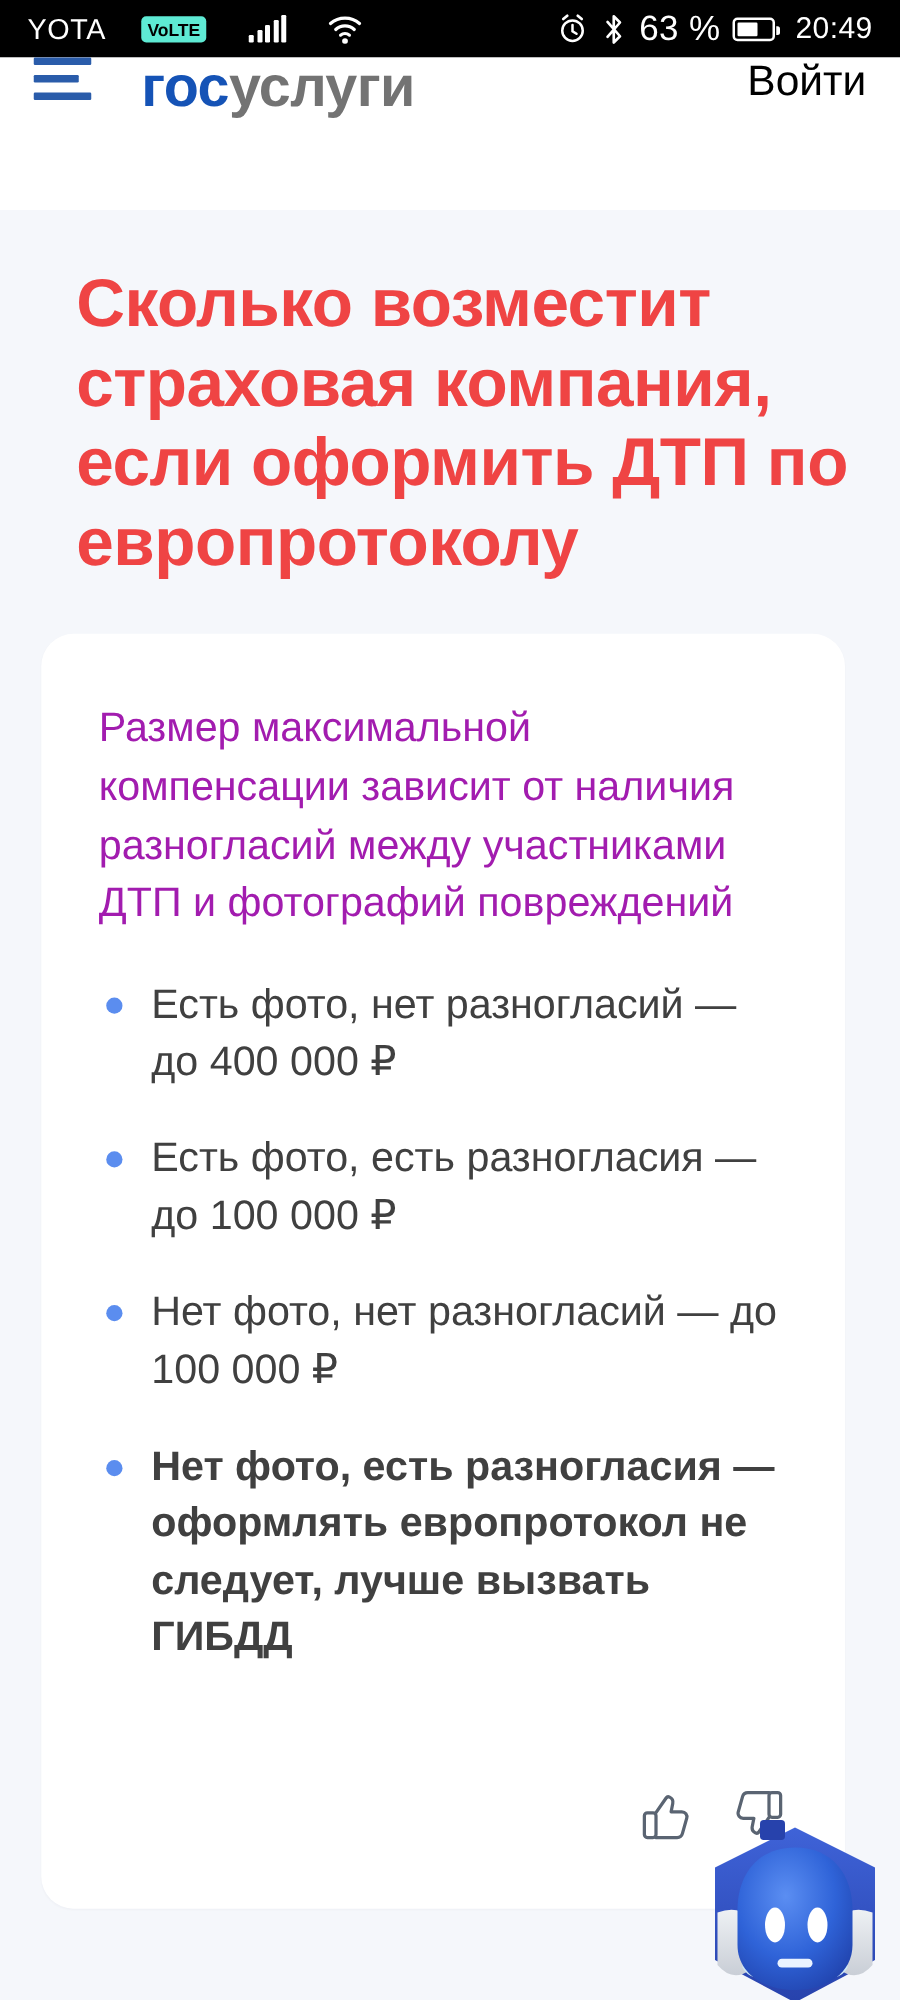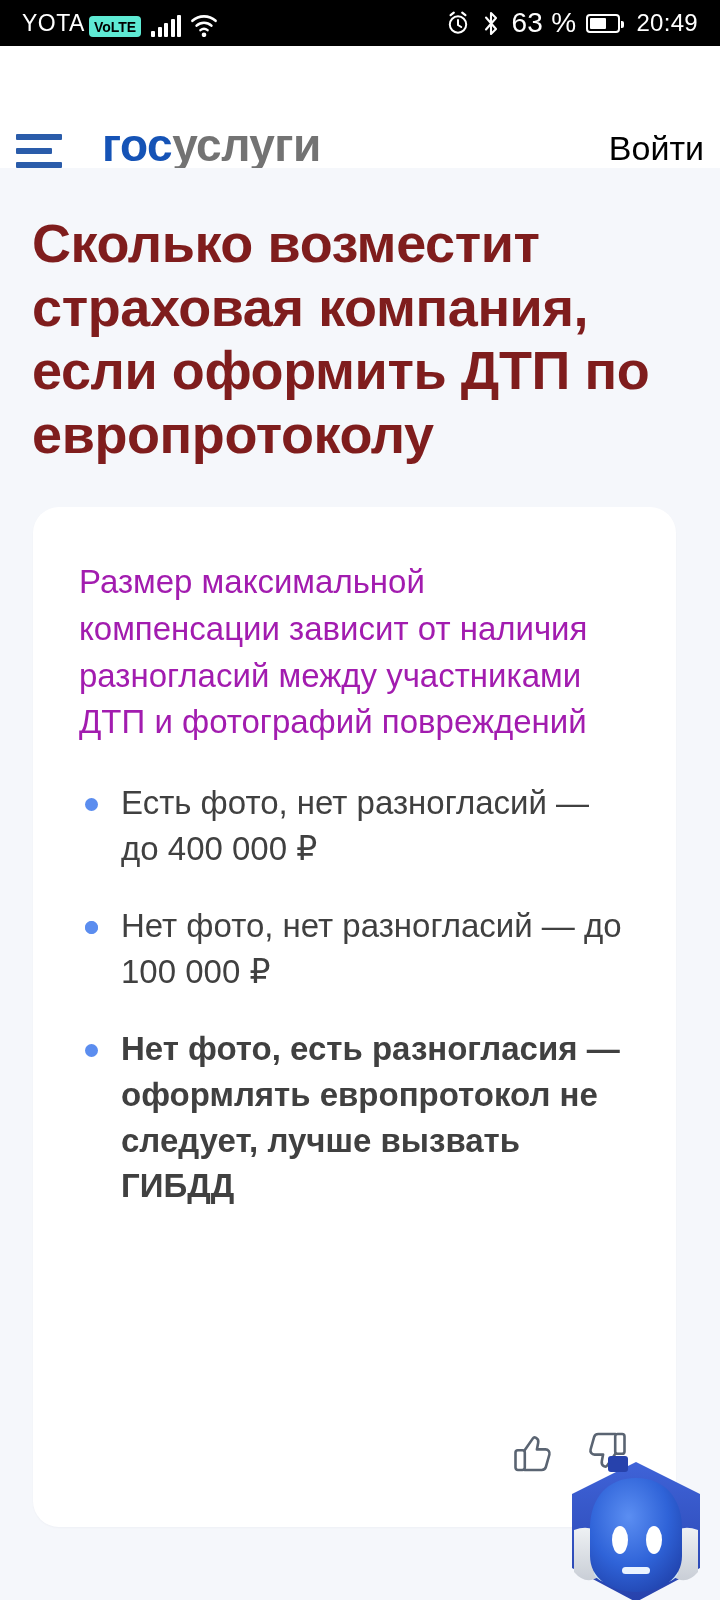--- a/index.html
+++ b/index.html
@@ -12,21 +12,21 @@
   }
 
   
   .statusbar{
     height:46px;width:720px;background:#000;color:#fff;
     display:flex;align-items:center;
     padding:0 22px;
     font-size:24px;letter-spacing:.3px;
     position:relative;
   }
-  .sb-left{display:flex;align-items:flex-end;gap:4px;}
+  .sb-left{display:flex;align-items:center;gap:28px;}
   .sb-right{display:flex;align-items:center;gap:10px;margin-left:auto;}
   .carrier{font-size:23px;font-weight:400;letter-spacing:.5px;}
   .volte{
     background:#5eead4;color:#000;border-radius:4px;
     font-size:14px;font-weight:700;line-height:1;
     padding:4px 5px 3px 5px;letter-spacing:0;
   }
   .sig{display:flex;align-items:flex-end;gap:2.5px;height:22px;margin-left:6px;}
   .sig i{display:block;width:4px;background:#fff;border-radius:1px;}
   .sig i:nth-child(1){height:6px;}
@@ -45,21 +45,21 @@
   .batt::after{
     content:"";position:absolute;right:-6px;top:5px;
     width:3px;height:7px;background:#fff;border-radius:0 2px 2px 0;
   }
   .batt span{display:block;height:100%;background:#fff;border-radius:1px;width:58%;}
   .clock{font-size:24px;margin-left:6px;}
 
   
   .appbar{
     height:122px;background:#fff;width:720px;
-    display:flex;align-items:flex-end;padding:0 16px;
+    display:flex;align-items:flex-start;padding:0 27px;
     position:relative;
   }
   .burger{width:46px;height:34px;display:flex;flex-direction:column;justify-content:space-between;cursor:pointer;}
   .burger i{display:block;height:6px;background:#2a5caa;border-radius:1px;}
   .burger i:nth-child(1){width:46px;}
   .burger i:nth-child(2){width:36px;}
   .burger i:nth-child(3){width:46px;}
   .logo{
     margin-left:40px;font-size:46px;font-weight:700;letter-spacing:-.5px;
     line-height:1;display:flex;align-items:baseline;
@@ -70,24 +70,25 @@
     margin-left:auto;color:#000000;font-size:34px;font-weight:400;
     cursor:pointer;
   }
 
   
   .page{
     width:720px;background:#f5f7fb;padding:0 0 0 0;
     position:relative;min-height:1432px;
   }
   h1.title{
-    color:#7f1d1d;
+    color:#ef4444;
     font-size:54px;line-height:1.18;font-weight:700;
     letter-spacing:-.4px;
     padding:44px 34px 0 32px;
+    margin-left:29px;
   }
 
   .card{
     margin:40px 44px 0 33px;
     background:#fff;border-radius:26px;
     padding:52px 46px 70px 46px;
     position:relative;
     box-shadow:0 1px 2px rgba(16,32,64,.03);
     min-height:1020px;
   }
@@ -181,20 +182,21 @@
   <div class="card">
     <div class="lead">Размер максимальной компенсации зависит от наличия разногласий между участниками ДТП и фотографий повреждений</div>
 
     <ul class="facts">
       <li>
         <span class="dot"></span>
         <span>Есть фото, нет разногласий — до 400 000 ₽</span>
       </li>
       <li>
         <span class="dot"></span>
+        <span>Есть фото, есть разногласия — до 100 000 ₽</span>
       </li>
       <li>
         <span class="dot"></span>
         <span>Нет фото, нет разногласий — до 100 000 ₽</span>
       </li>
       <li>
         <span class="dot"></span>
         <span>Нет фото, есть разногласия — оформлять европротокол не следует, лучше вызвать ГИБДД</span>
       </li>
     </ul>

